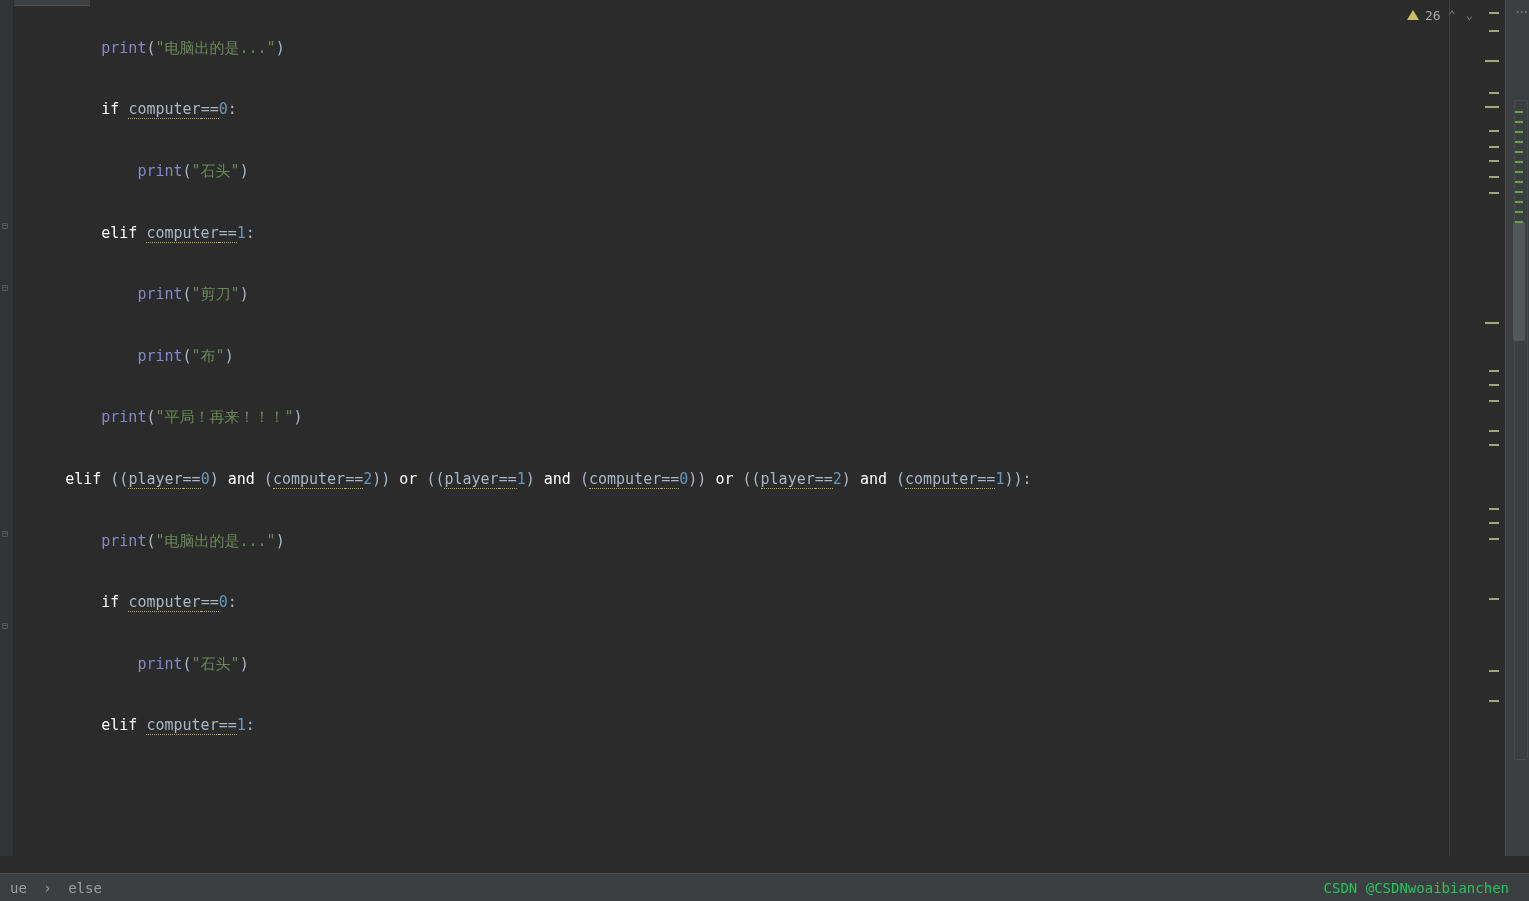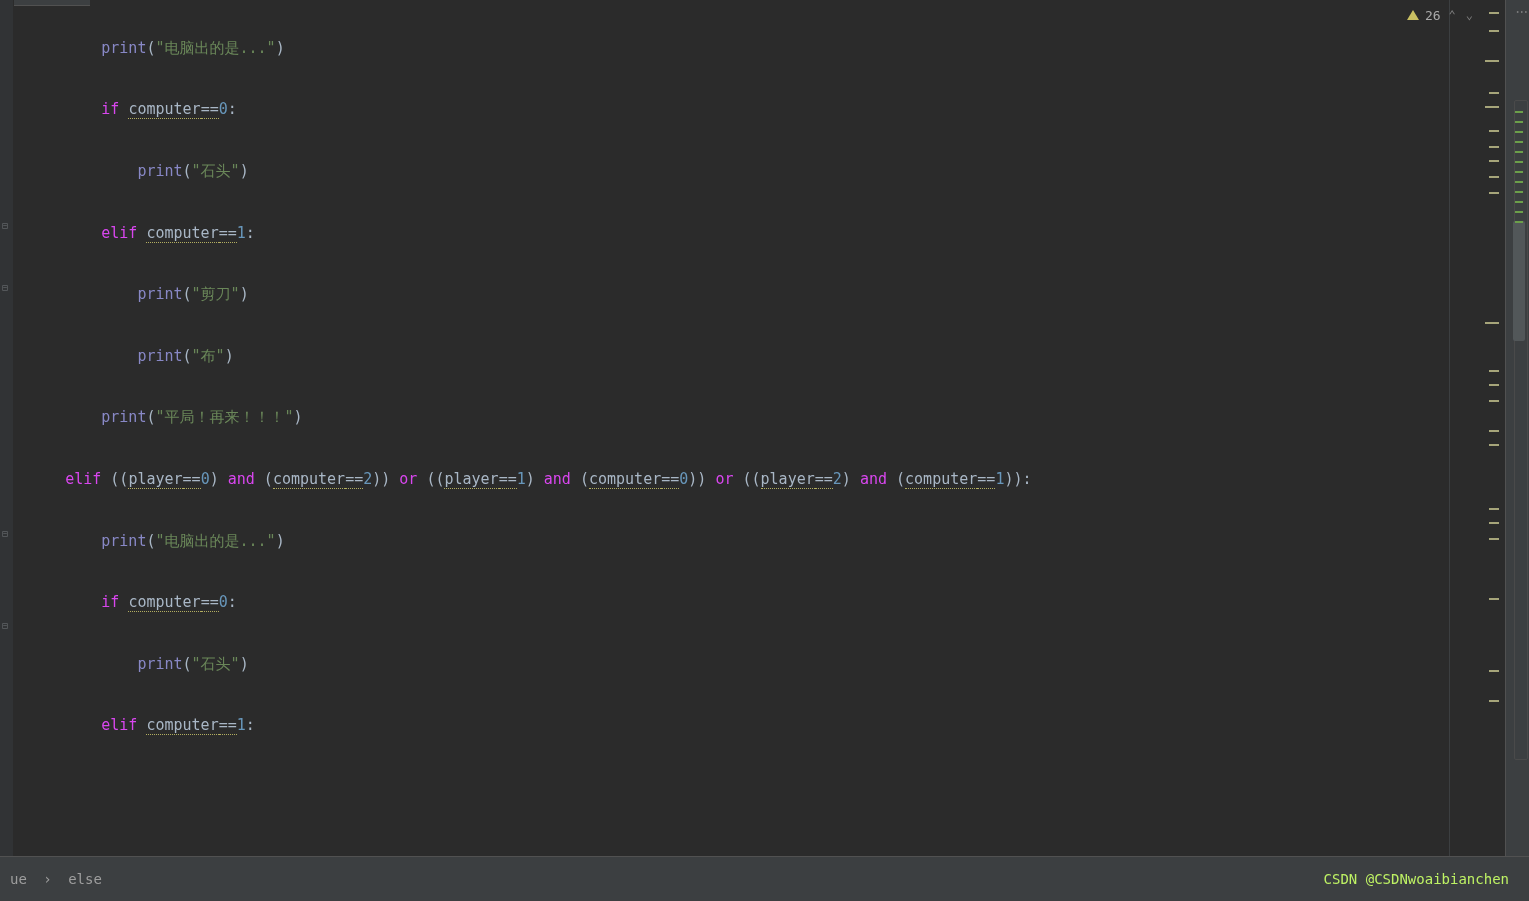--- a/index.html
+++ b/index.html
@@ -42,21 +42,21 @@
     white-space: pre;
   }
   .tab-bar {
     position: absolute;
     left: 0; top: 0;
     width: 90px; height: 6px;
     background: #3c3f41;
     border-bottom: 1px solid #515151;
   }
   .line { height: 30.8px; padding-left: 6px; position: relative; }
-  .kw { color: #d946ef; }
+  .kw { color: #ffffff; }
   .fn { color: #8888c6; }
   .str { color: #6a8759; }
   .num { color: #6897bb; }
   .cmt { color: #808080; }
   .warn { border-bottom: 1px dotted #b3ae60; }
   .minimap {
     position: absolute;
     right: 0; top: 0; bottom: 0;
     width: 56px;
     background: #2b2b2b;
@@ -86,28 +86,28 @@
   .v-scroll {
     position:absolute; right:2px; top:120px; width:12px; height:120px;
     background:#525759; border-radius:2px;
   }
   .v-scroll-track {
     position:absolute; right:1px; top:100px; width:14px; height:660px;
     border:1px solid #4a4a4a; border-radius:2px;
   }
   .v-mark { position:absolute; right:4px; width:8px; height:2px; background:#6b9f4a;}
   .breadcrumb {
-    position:absolute; left:0; right:0; bottom:0; height:45px;
+    position:absolute; left:0; right:0; bottom:0; height:28px;
     background:#3c3f41; border-top:1px solid #515151;
     display:flex; align-items:center; padding:0 10px;
     color:#a9a9a9; font-size:14px; justify-content:space-between;
   }
   .breadcrumb .crumbs span { color:#9e9e9e; }
   .breadcrumb .sep { color:#6e6e6e; margin:0 8px; }
-  .watermark { color:#bef264; font-size:14px; padding-right:10px;}
+  .watermark { color:#22c55e; font-size:14px; padding-right:10px;}
 </style>
 </head>
 <body>
 
 <div class="editor-area">
   <div class="tab-bar"></div>
   <div class="gutter">
     <span class="fold-icon" style="top:220px">⊟</span>
     <span class="fold-icon" style="top:282px">⊟</span>
     <span class="fold-icon" style="top:528px">⊟</span>

